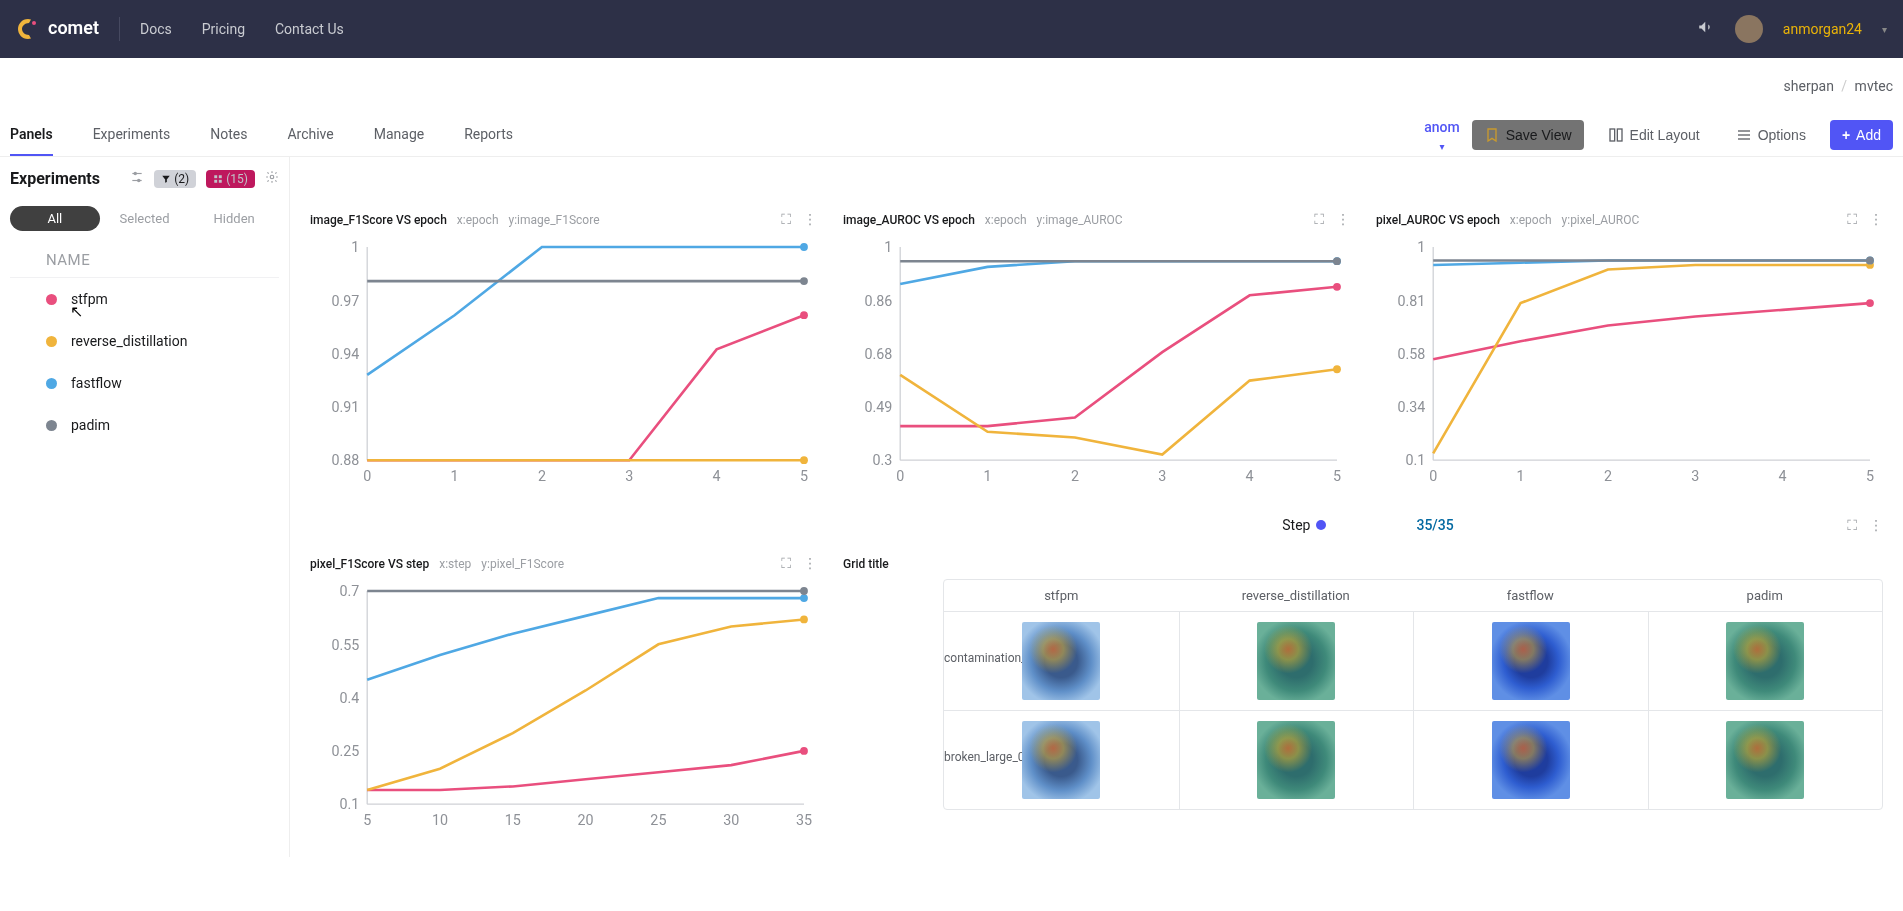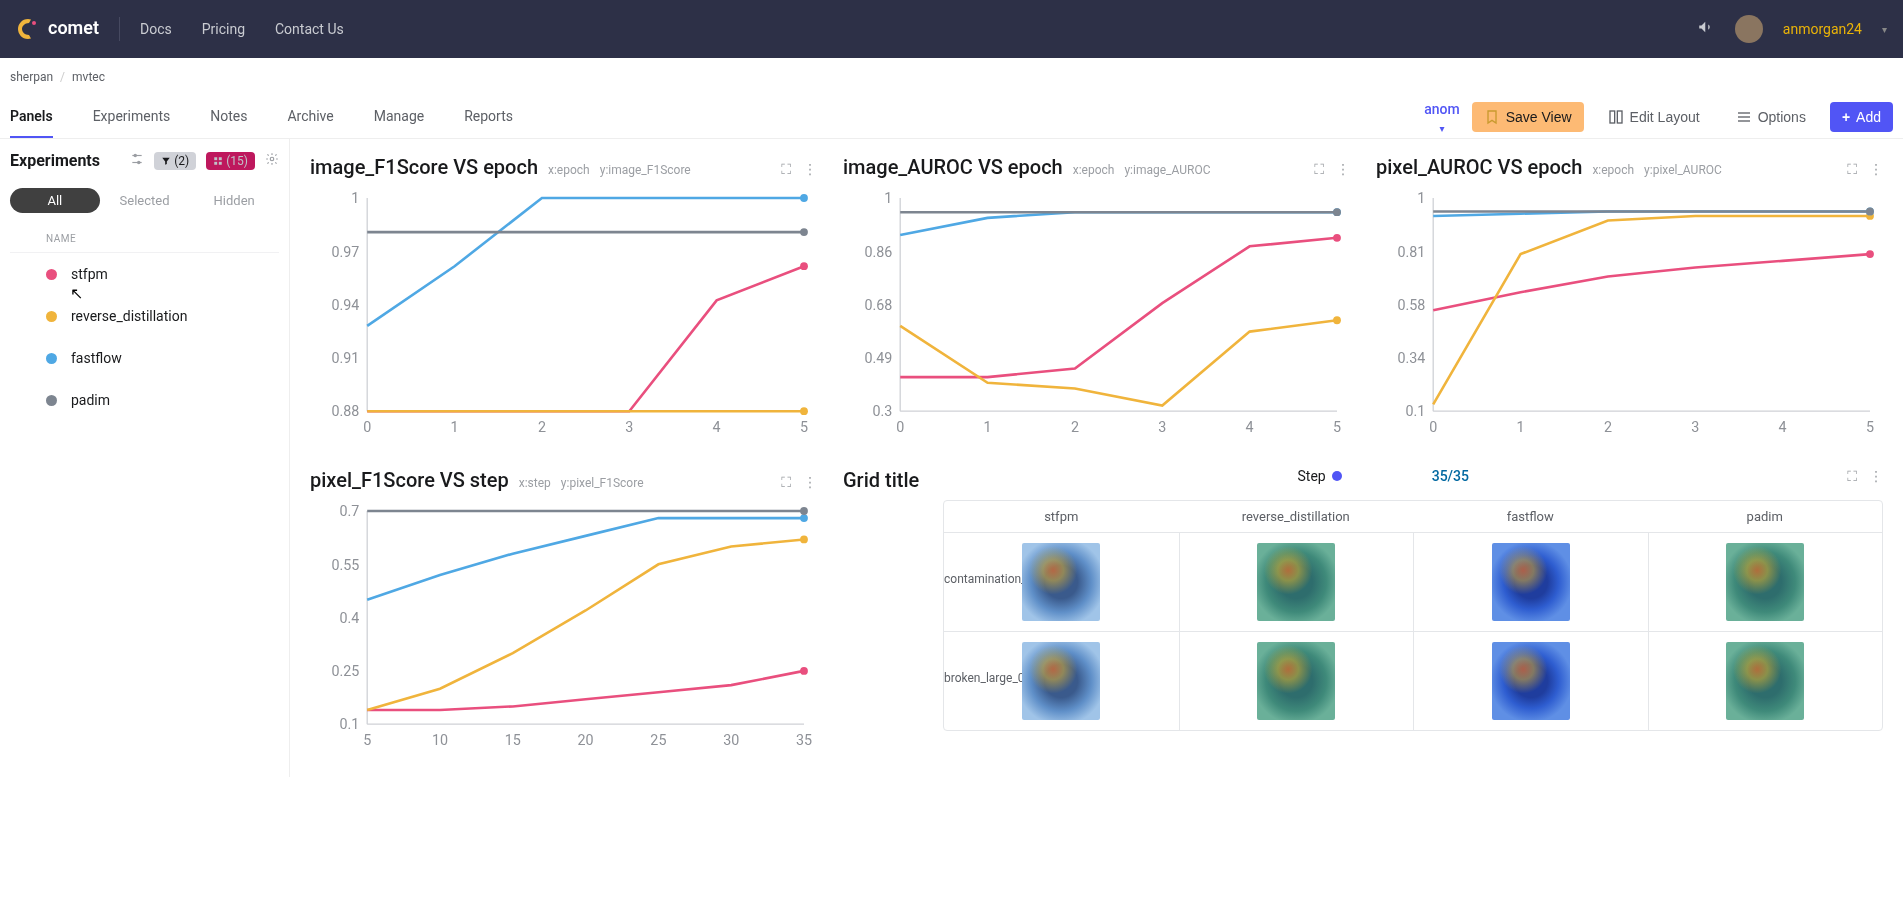--- a/index.html
+++ b/index.html
@@ -11,59 +11,59 @@
 .logo-text { font-weight: 600; font-size: 18px; color: #fff; }
 .logo-icon { width: 24px; height: 24px; }
 .nav-links { display: flex; gap: 30px; }
 .nav-link { color: #c9cbd1; text-decoration: none; font-size: 14px; cursor: pointer; }
 .header-right { margin-left: auto; display: flex; align-items: center; gap: 20px; }
 .avatar { width: 28px; height: 28px; border-radius: 50%; background: #8a7560; }
 .username { color: #eab308; }
 .dropdown-caret { color: #888; font-size: 10px; }
 
 
-.breadcrumb { padding: 12px 10px; font-size: 12px; }
+.breadcrumb { padding: 20px 10px; font-size: 14px; text-align: right; }
 .breadcrumb a { color: #5d6066; text-decoration: none; }
 .breadcrumb-sep { color: #ccc; margin: 0 4px; }
 
 
 .tabs-row { display: flex; align-items: center; padding: 0 10px; border-bottom: 1px solid #eee; }
 .tabs { display: flex; gap: 40px; align-items: flex-end; }
 .tab { padding: 12px 0; color: #5d6066; cursor: pointer; border-bottom: 2px solid transparent; }
 .tab.active { color: #191a1c; font-weight: 600; border-bottom-color: #5155f5; }
 .tabs-right { margin-left: auto; display: flex; align-items: center; gap: 12px; }
 .view-selector { color: #5155f5; font-weight: 500; display: flex; align-items: center; gap: 6px; cursor: pointer; flex-direction: column; }
 .btn { display: inline-flex; align-items: center; gap: 6px; padding: 7px 12px; border-radius: 4px; font-size: 14px; cursor: pointer; border: none; background: transparent; color: #5d6066; }
-.btn-save { background: #fdba74; color: #191a1c; }
+.btn-save { background: #737373; color: #191a1c; }
 .btn-add { background: #5155f5; color: #fff; font-weight: 500; }
 .btn svg, .btn .icon-char { width: 16px; height: 16px; }
 
 
 .main { display: flex; }
 .sidebar { width: 290px; padding: 12px 10px; border-right: 1px solid #eee; }
 .sidebar-header { display: flex; align-items: center; gap: 10px; padding-bottom: 10px; }
 .sidebar-title { font-weight: 700; font-size: 16px; flex: 1; }
 .chip { background: #be185d; border-radius: 4px; padding: 2px 7px; font-size: 12px; color: #5d6066; display: inline-flex; align-items: center; gap: 3px; }
 .chip.active { background: #d0d2d8; color: #191a1c; }
 .sidebar-small-icon { color: #9b9ea3; cursor: pointer; font-size: 14px; }
 .filter-pills { display: flex; margin: 8px 0 12px 0; }
 .pill { flex: 1; text-align: center; padding: 5px 0; font-size: 13px; color: #9b9ea3; cursor: pointer; }
 .pill.active { background: #404040; color: #fff; border-radius: 14px; }
-.col-header { font-size: 10px; color: #9b9ea3; letter-spacing: 0.5px; padding: 8px 0 8px 36px; border-bottom: 1px solid #f1f1f3; }
+.col-header { font-size: 15px; color: #9b9ea3; letter-spacing: 0.5px; padding: 8px 0 8px 36px; border-bottom: 1px solid #f1f1f3; }
 .exp-list { }
 .exp-row { display: flex; align-items: center; gap: 14px; padding: 13px 0 13px 36px; cursor: pointer; }
 .exp-dot { width: 11px; height: 11px; border-radius: 50%; }
 .exp-name { color: #191a1c; }
 
 
 .content { flex: 1; padding: 16px 20px; overflow: auto; }
 .panels-grid { display: grid; grid-template-columns: 1fr 1fr 1fr; gap: 20px 26px; }
 .panel { position: relative; }
 .panel-header { display: flex; align-items: baseline; gap: 10px; margin-bottom: 6px; }
-.panel-title { font-weight: 500; color: #191a1c; font-size: 20px; }
+.panel-title { font-weight: 500; color: #191a1c; font-size: 12px; margin-top: 40px; }
 .panel-sub { color: #9b9ea3; font-size: 12px; }
 .panel-actions { margin-left: auto; display: flex; gap: 12px; color: #9b9ea3; }
 .panel-actions span { cursor: pointer; }
 .chart { width: 100%; }
 .panel-wide { grid-column: span 2; }
 .grid-panel-header { display: flex; align-items: flex-start; margin-bottom: 8px; }
 .grid-panel-header .panel-title { flex: 0 0 auto; }
 .step-label { margin-left: auto; color: #191a1c; display: flex; align-items: center; gap: 6px; }
 .step-dot { width: 10px; height: 10px; border-radius: 50%; background: #5155f5; }
 .count-label { margin-left: 90px; color: #0369a1; font-weight: 500; }

